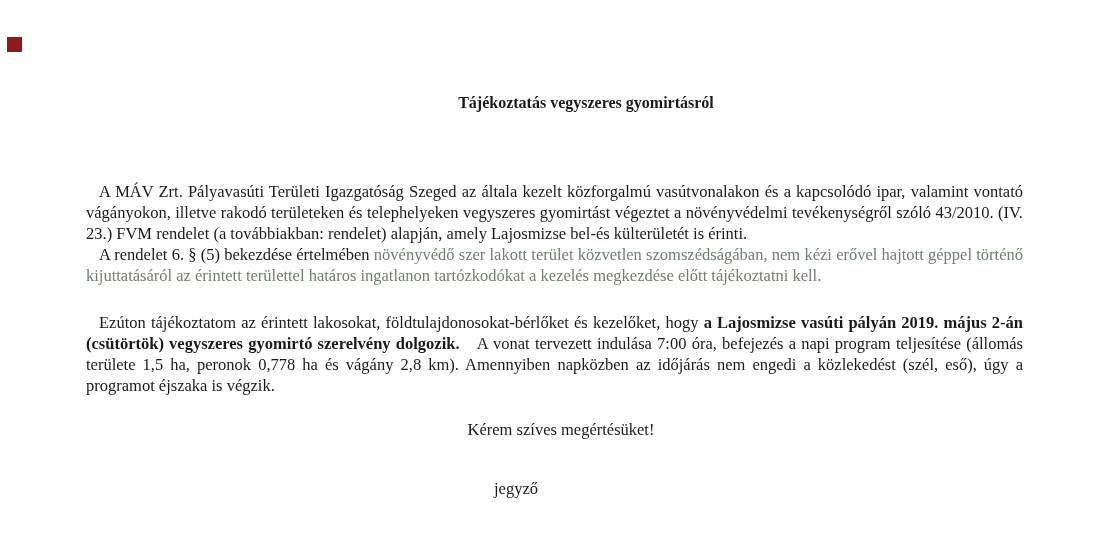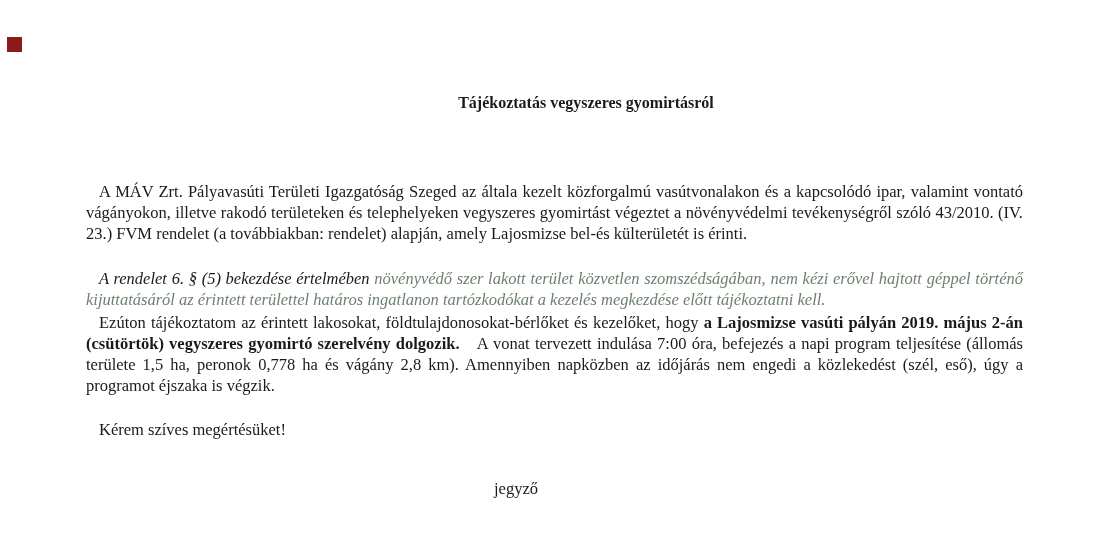--- a/index.html
+++ b/index.html
@@ -37,23 +37,23 @@
   }
   .para {
     position: absolute;
     left: 86px;
     width: 937px;
     font-size: 16.5px;
     line-height: 21px;
     text-align: justify;
   }
   .para.p1 { top: 181px; }
-  .para.p2 { top: 268px; font-style: italic; }
+  .para.p2 { top: 244px; }
   .para.p3 { top: 312px; }
-  .para.p4 { top: 419px; text-align: left; }
+  .para.p4 { top: 419px; text-align: center; }
   .seg-normal { color: var(--text-color, #1a1a1a); margin-left: 13px; }
   .seg-bold   { color: var(--text-color, #1a1a1a); font-weight: bold; }
   .seg-highlight { color: var(--highlight-color, #6f7f6f); }
   .signature {
     position: absolute;
     top: 478px;
     left: -28px;
     width: 1116px;
     text-align: center;
     font-size: 16.5px;

